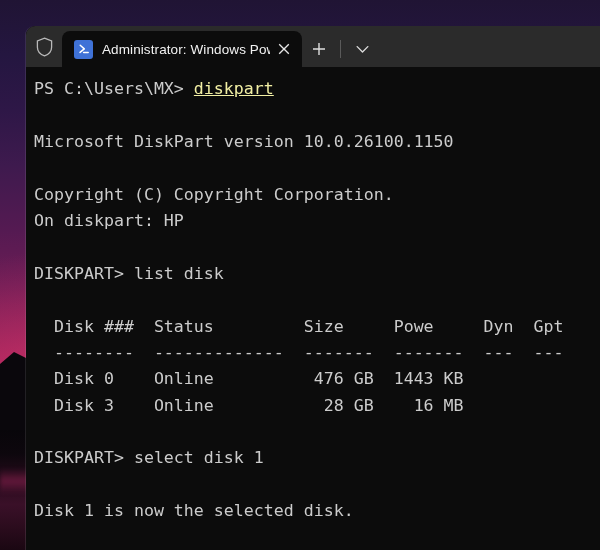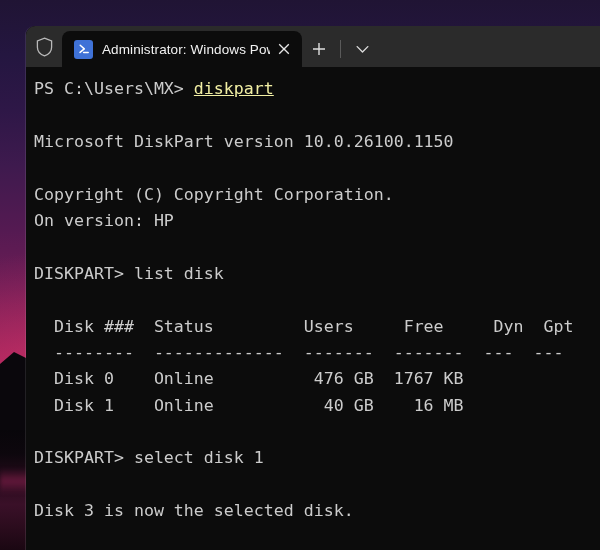--- a/index.html
+++ b/index.html
@@ -266,28 +266,28 @@
 
     </div>
   </div>
 
   <div id="console">
       <div class="line"><span>PS C:\Users\MX&gt; </span><span class="tok-yellow">diskpart</span></div>
       <div class="line blank"> </div>
       <div class="line"><span>Microsoft DiskPart version 10.0.26100.1150</span></div>
       <div class="line blank"> </div>
       <div class="line"><span>Copyright (C) Copyright Corporation.</span></div>
-      <div class="line"><span>On version: HP</span></div>
+      <div class="line"><span>On diskpart: HP</span></div>
       <div class="line blank"> </div>
       <div class="line"><span>DISKPART&gt; list disk</span></div>
       <div class="line blank"> </div>
-      <div class="line"><span>  Disk ###  Status         Users     Free     Dyn  Gpt</span></div>
+      <div class="line"><span>  Disk ###  Status         Size     Powe     Dyn  Gpt</span></div>
       <div class="line"><span>  --------  -------------  -------  -------  ---  ---</span></div>
-      <div class="line"><span>  Disk 0    Online          476 GB  1767 KB</span></div>
-      <div class="line"><span>  Disk 1    Online           40 GB    16 MB</span></div>
+      <div class="line"><span>  Disk 0    Online          476 GB  1443 KB</span></div>
+      <div class="line"><span>  Disk 3    Online           28 GB    16 MB</span></div>
       <div class="line blank"> </div>
       <div class="line"><span>DISKPART&gt; select disk 1</span></div>
       <div class="line blank"> </div>
-      <div class="line"><span>Disk 3 is now the selected disk.</span></div>
+      <div class="line"><span>Disk 1 is now the selected disk.</span></div>
       <div class="line blank"> </div>
     </div>
 
 </div>
 
 </body></html>

